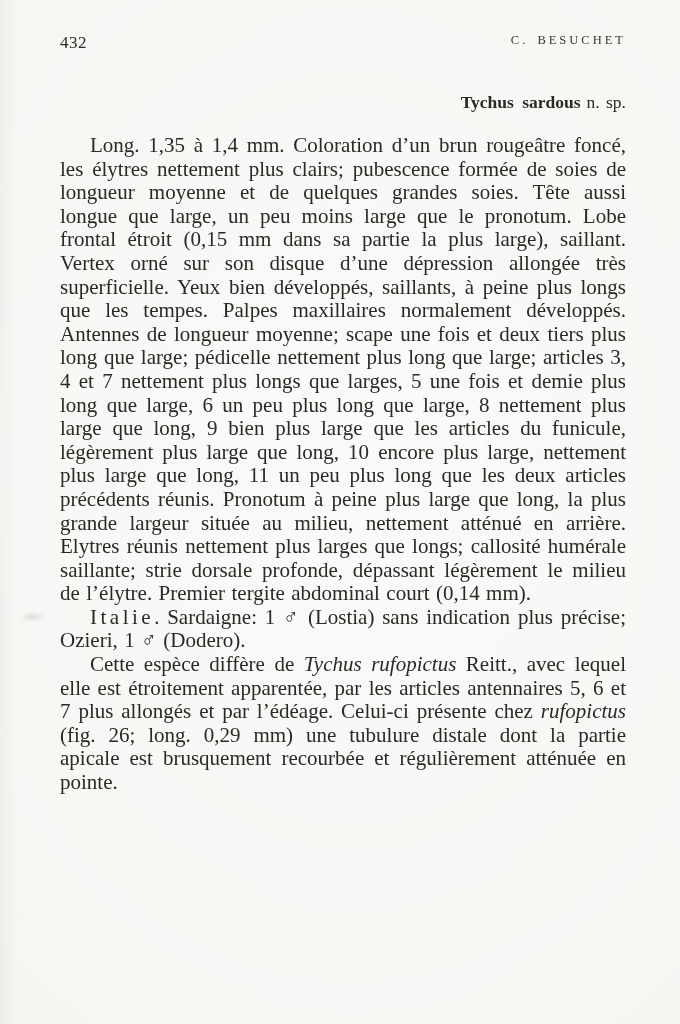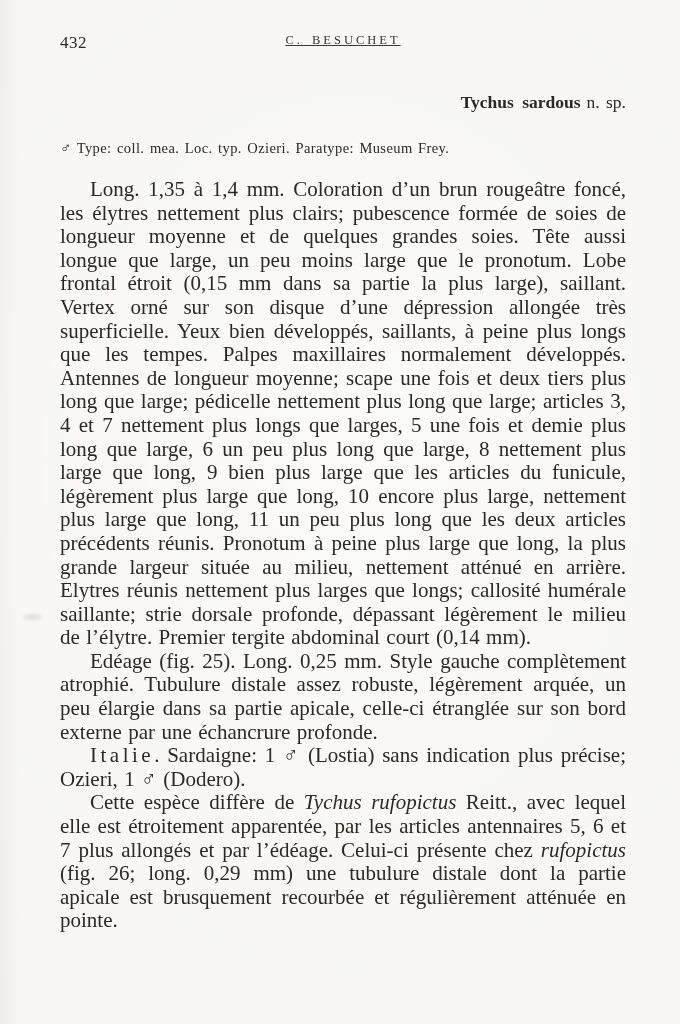--- a/index.html
+++ b/index.html
@@ -29,26 +29,25 @@
   .header{
     position:relative;
     padding-top:33px;
     height:20px;
   }
   .page-number{
     position:absolute;left:0;top:33px;
     font-size:17px;letter-spacing:.5px;color:var(--ink);
   }
   .running-head{
-    text-align:center;
+    text-align:right;
     font-size:12.5px;
     letter-spacing:3px;
     color:var(--ink-soft);
     word-spacing:3px;
-    text-decoration:underline;
   }
   .title{
     margin-top:39px;
     text-align:right;
     font-size:17.5px;
     color:var(--ink);
   }
   .title .species{font-weight:bold;word-spacing:4px;}
   .title .suffix{font-weight:normal;margin-left:6px;word-spacing:2px;}
   .type-line{
@@ -90,26 +89,22 @@
 
     <div class="header">
       <span class="page-number">432</span>
       <div class="running-head">C. BESUCHET</div>
     </div>
 
     <div class="title">
       <span class="species">Tychus sardous</span><span class="suffix">n. sp.</span>
     </div>
 
-    <div class="type-line">
-      <span class="male-symbol">♂</span><span>Type: coll. mea. Loc. typ. Ozieri. Paratype: Museum Frey.</span>
-    </div>
 
     <div class="body-text" id="paragraphs">
         <p><span>Long. 1,35 à 1,4 mm. Coloration d’un brun rougeâtre foncé, les élytres nettement plus clairs; pubescence formée de soies de longueur moyenne et de quelques grandes soies. Tête aussi longue que large, un peu moins large que le pronotum. Lobe frontal étroit (0,15 mm dans sa partie la plus large), saillant. Vertex orné sur son disque d’une dépression allongée très superficielle. Yeux bien développés, saillants, à peine plus longs que les tempes. Palpes maxillaires normalement développés. Antennes de longueur moyenne; scape une fois et deux tiers plus long que large; pédicelle nettement plus long que large; articles 3, 4 et 7 nettement plus longs que larges, 5 une fois et demie plus long que large, 6 un peu plus long que large, 8 nettement plus large que long, 9 bien plus large que les articles du funicule, légèrement plus large que long, 10 encore plus large, nettement plus large que long, 11 un peu plus long que les deux articles précédents réunis. Pronotum à peine plus large que long, la plus grande largeur située au milieu, nettement atténué en arrière. Elytres réunis nettement plus larges que longs; callosité humérale saillante; strie dorsale profonde, dépassant légèrement le milieu de l’élytre. Premier tergite abdominal court (0,14 mm).</span></p>
-        <p><span>Edéage (fig. 25). Long. 0,25 mm. Style gauche complètement atrophié. Tubulure distale assez robuste, légèrement arquée, un peu élargie dans sa partie apicale, celle-ci étranglée sur son bord externe par une échancrure profonde.</span></p>
         <p><span class="run-spaced">Italie</span><span>. Sardaigne: 1 ♂ (Lostia) sans indication plus précise; Ozieri, 1 ♂ (Dodero).</span></p>
         <p><span>Cette espèce diffère de </span><span class="run-italic">Tychus rufopictus</span><span> Reitt., avec lequel elle est étroitement apparentée, par les articles antennaires 5, 6 et 7 plus allongés et par l’édéage. Celui-ci présente chez </span><span class="run-italic">rufopictus</span><span> (fig. 26; long. 0,29 mm) une tubulure distale dont la partie apicale est brusquement recourbée et régulièrement atténuée en pointe.</span></p>
       </div>
 
   </div>
   <div class="scan-smudge"></div>
 </div>
 
 </body></html>

